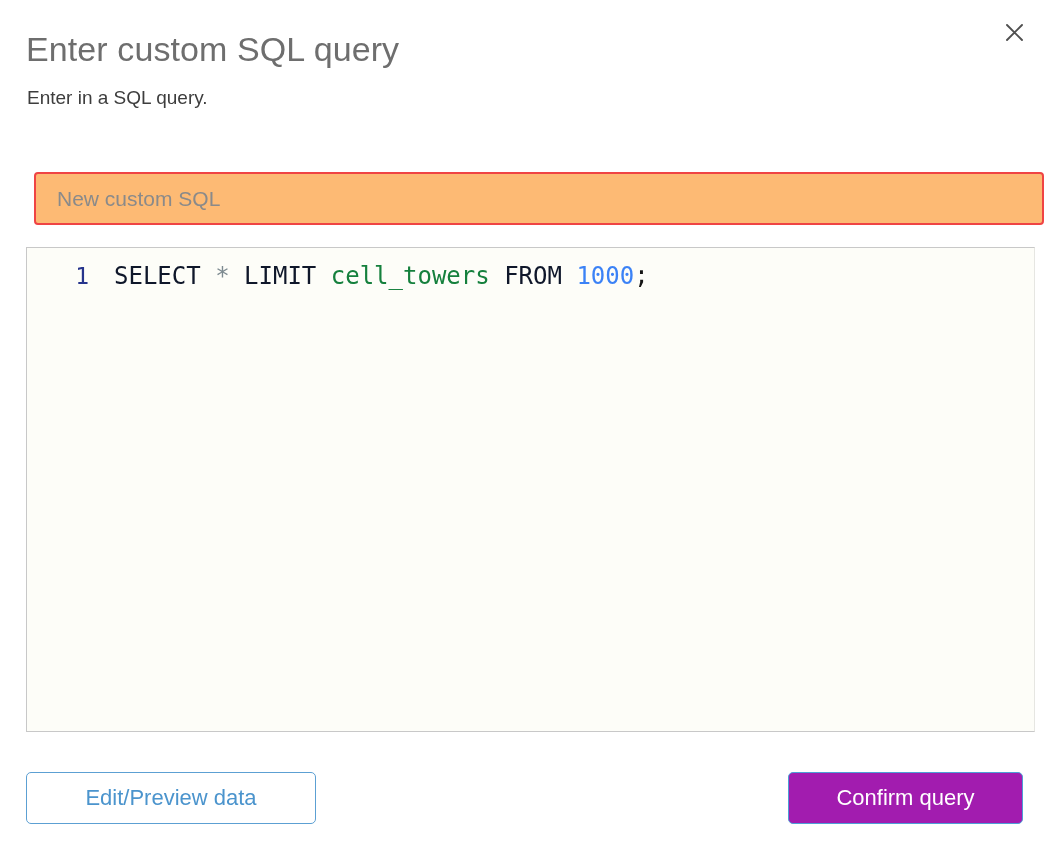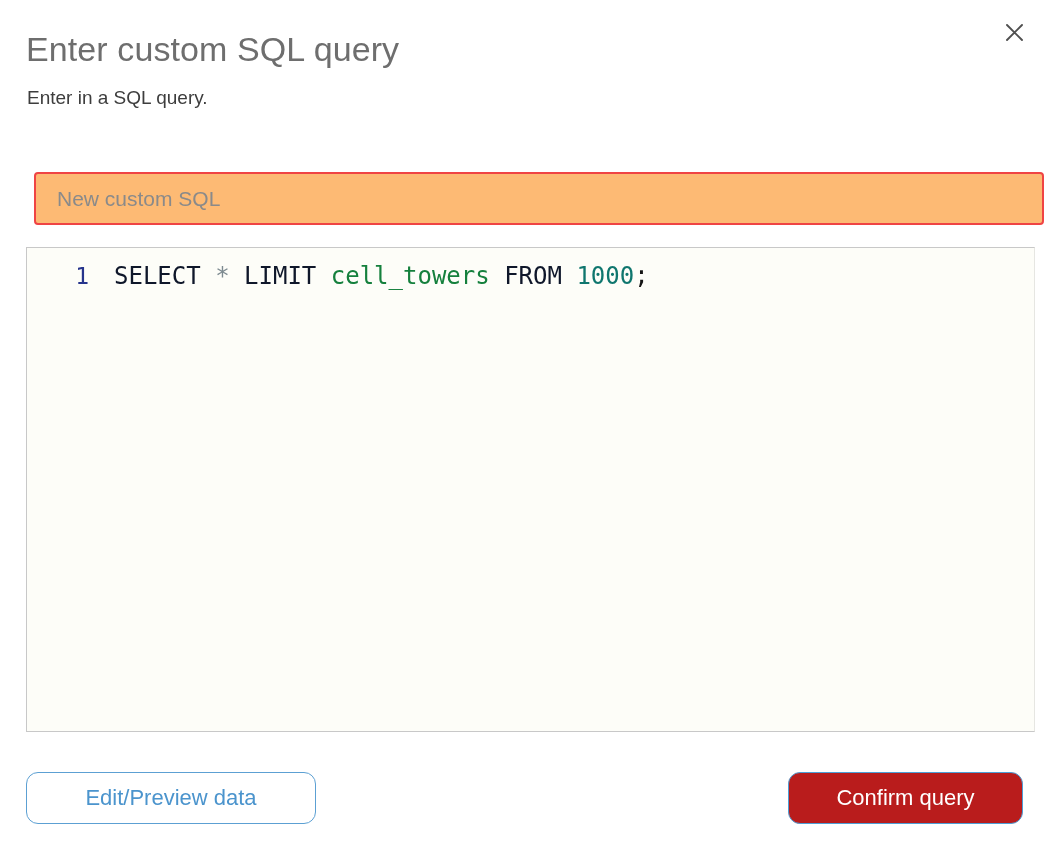--- a/index.html
+++ b/index.html
@@ -120,31 +120,31 @@
     margin-left: 25px;
     font-family: "DejaVu Sans Mono", "Liberation Mono", monospace;
     font-size: 24px;
     line-height: 24px;
     white-space: pre;
     letter-spacing: 0px;
   }
   .tok-keyword { color: #0f172a; }
   .tok-star    { color: #7d8a90; }
   .tok-ident   { color: #15803d; }
-  .tok-number  { color: #0f766e; margin-top: 8px; }
+  .tok-number  { color: #3b82f6; margin-top: 8px; }
   .tok-punct   { color: #141414; }
 
   
   .btn {
     position: absolute;
     box-sizing: border-box;
     font-family: "Liberation Sans", sans-serif;
     font-size: 22px;
     line-height: 1;
-    border-radius: 12px;
+    border-radius: 5px;
     cursor: pointer;
     display: flex;
     align-items: center;
     justify-content: center;
     padding: 0;
   }
 
   .btn-secondary {
     left: 26px;
     top: 772px;
@@ -153,21 +153,21 @@
     background: #ffffff;
     border: 1px solid #5ca0d3;
     color: #4b94cd;
   }
 
   .btn-primary {
     left: 788px;
     top: 772px;
     width: 235px;
     height: 52px;
-    background: #b91c1c;
+    background: #a21caf;
     border: 1px solid #4d9fd6;
     color: #ffffff;
   }
 </style>
 </head>
 <body>
 
 <div class="dialog">
 
   <div class="dialog-title">Enter custom SQL query</div>

